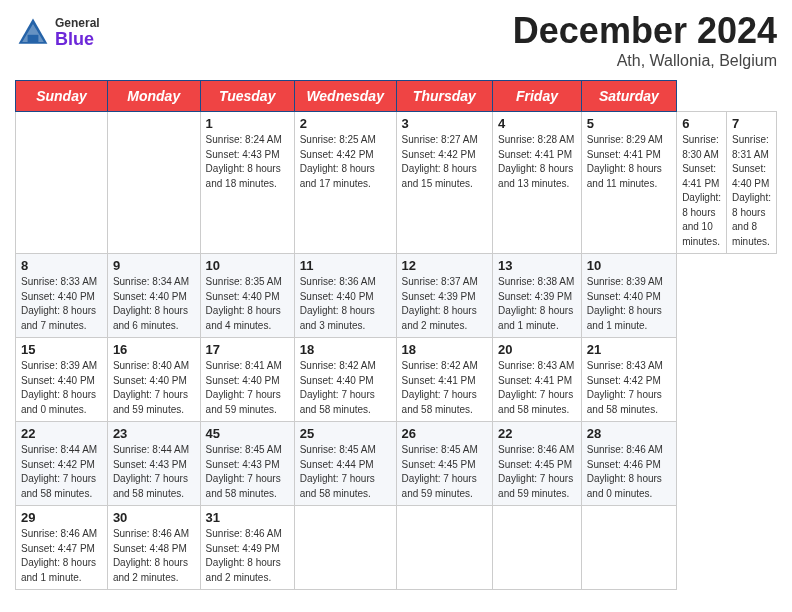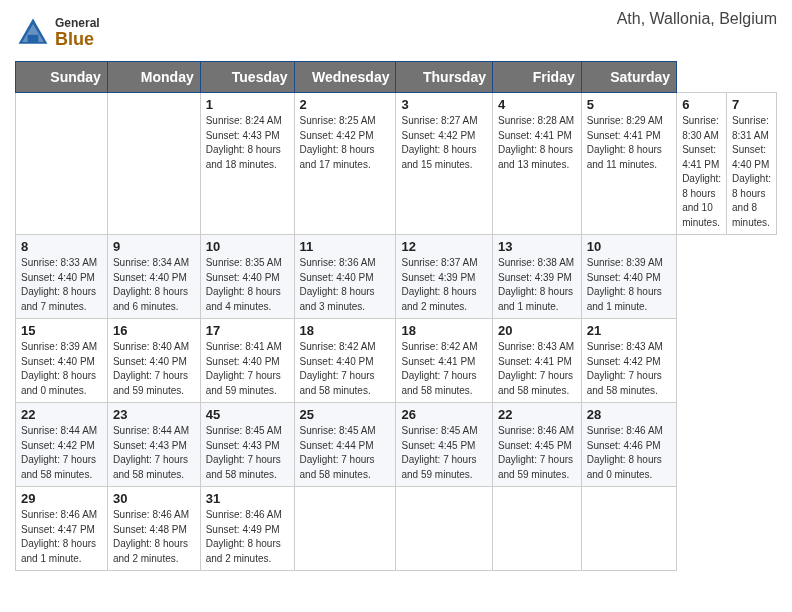--- a/index.html
+++ b/index.html
@@ -30,21 +30,21 @@
       line-height: 1.1;
     }
     .logo-general {
       font-size: 12px;
       font-weight: bold;
       color: #333;
     }
     .logo-blue {
       font-size: 18px;
       font-weight: bold;
-      color: #a16207;
+      color: #6d28d9;
     }
     .logo-icon {
       width: 36px;
       height: 36px;
       margin-right: 4px;
     }
     .title-block {
       text-align: right;
     }
     .month-title {
@@ -54,27 +54,28 @@
     }
     .location {
       font-size: 16px;
       color: #444;
     }
     .calendar {
       width: 100%;
       border-collapse: collapse;
     }
     .calendar th {
-      background-color: #737373;
+      background-color: #ef4444;
       color: #fff;
       font-size: 14px;
       font-weight: bold;
       padding: 7px 6px;
-      text-align: right;
+      text-align: center;
       border: 1px solid #1a4a8a;
+      font-style: italic;
     }
     .calendar td {
       vertical-align: top;
       border: 1px solid #ccc;
       padding: 4px 5px;
       font-size: 10.5px;
       color: #222;
       width: 14.28%;
       background: #fff;
     }
@@ -106,20 +107,21 @@
         <polygon points="20,4 36,32 4,32" fill="#2563a8"></polygon>
         <polygon points="20,10 32,30 8,30" fill="#fff" opacity="0.3"></polygon>
         <rect x="14" y="22" width="12" height="8" fill="#2563a8"></rect>
       </svg>
       <div class="logo-text">
         <span class="logo-general">General</span>
         <span class="logo-blue">Blue</span>
       </div>
     </div>
     <div class="title-block">
+      <div class="month-title">December 2024</div>
       <div class="location">Ath, Wallonia, Belgium</div>
     </div>
   </div>
 
   <table class="calendar">
     <thead>
       <tr>
       <th>Sunday</th>
           <th>Monday</th>
           <th>Tuesday</th>

